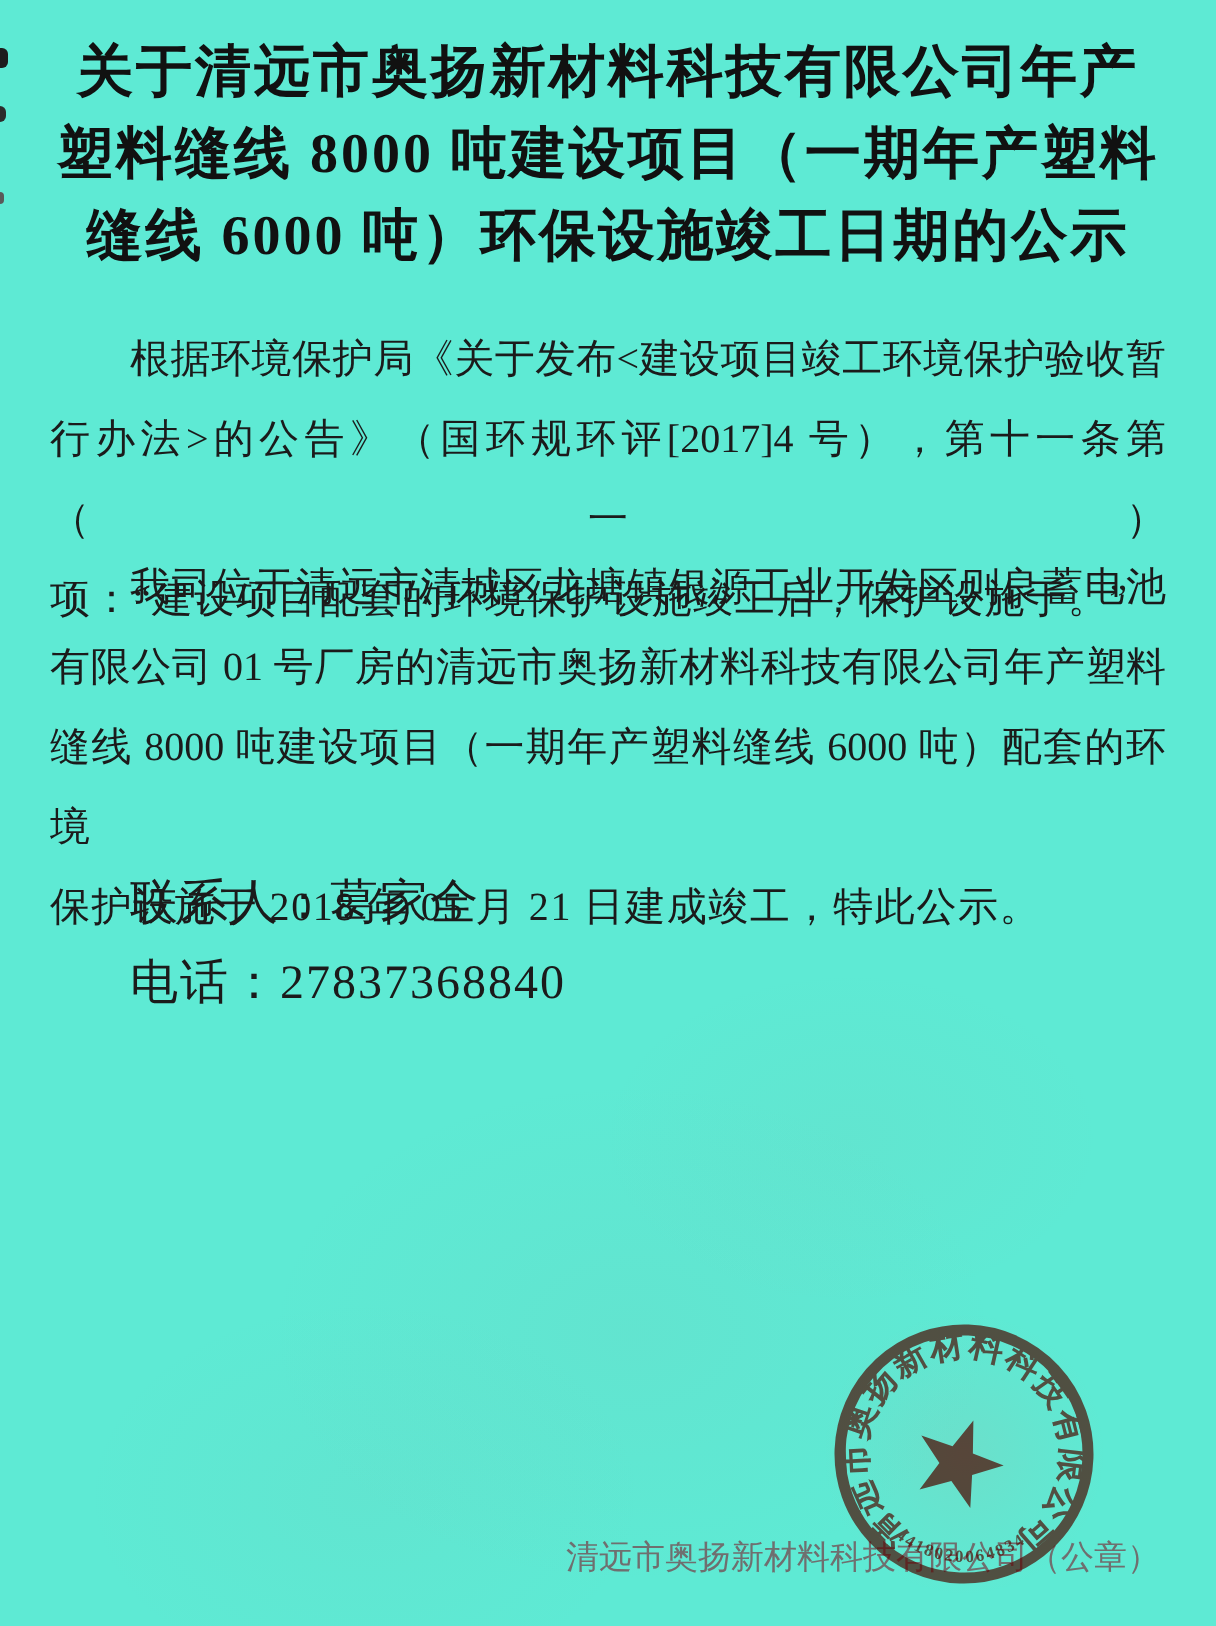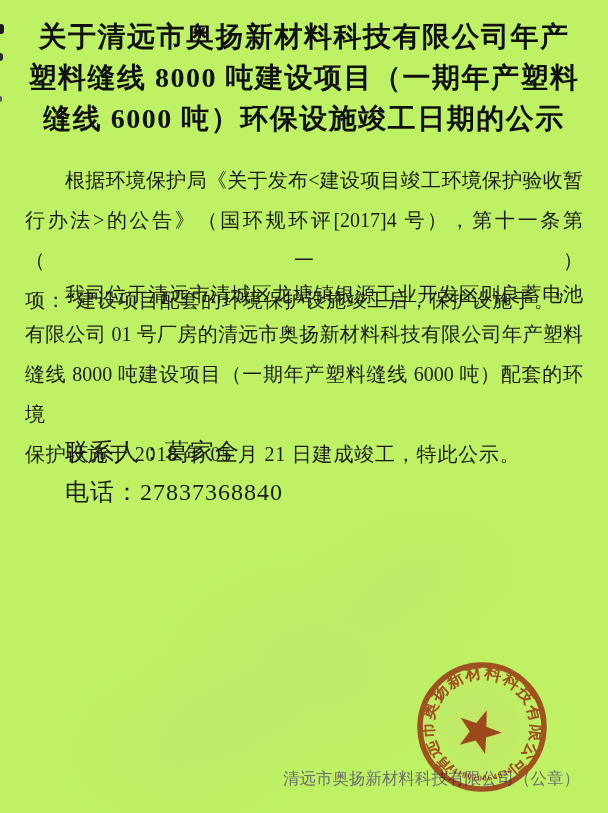--- a/index.html
+++ b/index.html
@@ -1,19 +1,19 @@
 <!DOCTYPE html>
 <html><head>
 <meta charset="utf-8">
 <style>
   html,body{margin:0;padding:0;}
   .page{
     position:relative;
     width:608px;height:813px;
-    background:#bef264;
+    background:#5eead4;
     overflow:hidden;
     font-family:"Liberation Serif","DejaVu Serif",serif;
     color:#1b1b1b;
   }
   
   .scan-noise{
     position:absolute;inset:0;pointer-events:none;
     background:
       radial-gradient(ellipse 260px 180px at 52% 82%, rgba(150,150,150,0.07), transparent 70%),
       radial-gradient(ellipse 200px 140px at 30% 92%, rgba(150,150,150,0.06), transparent 70%),

